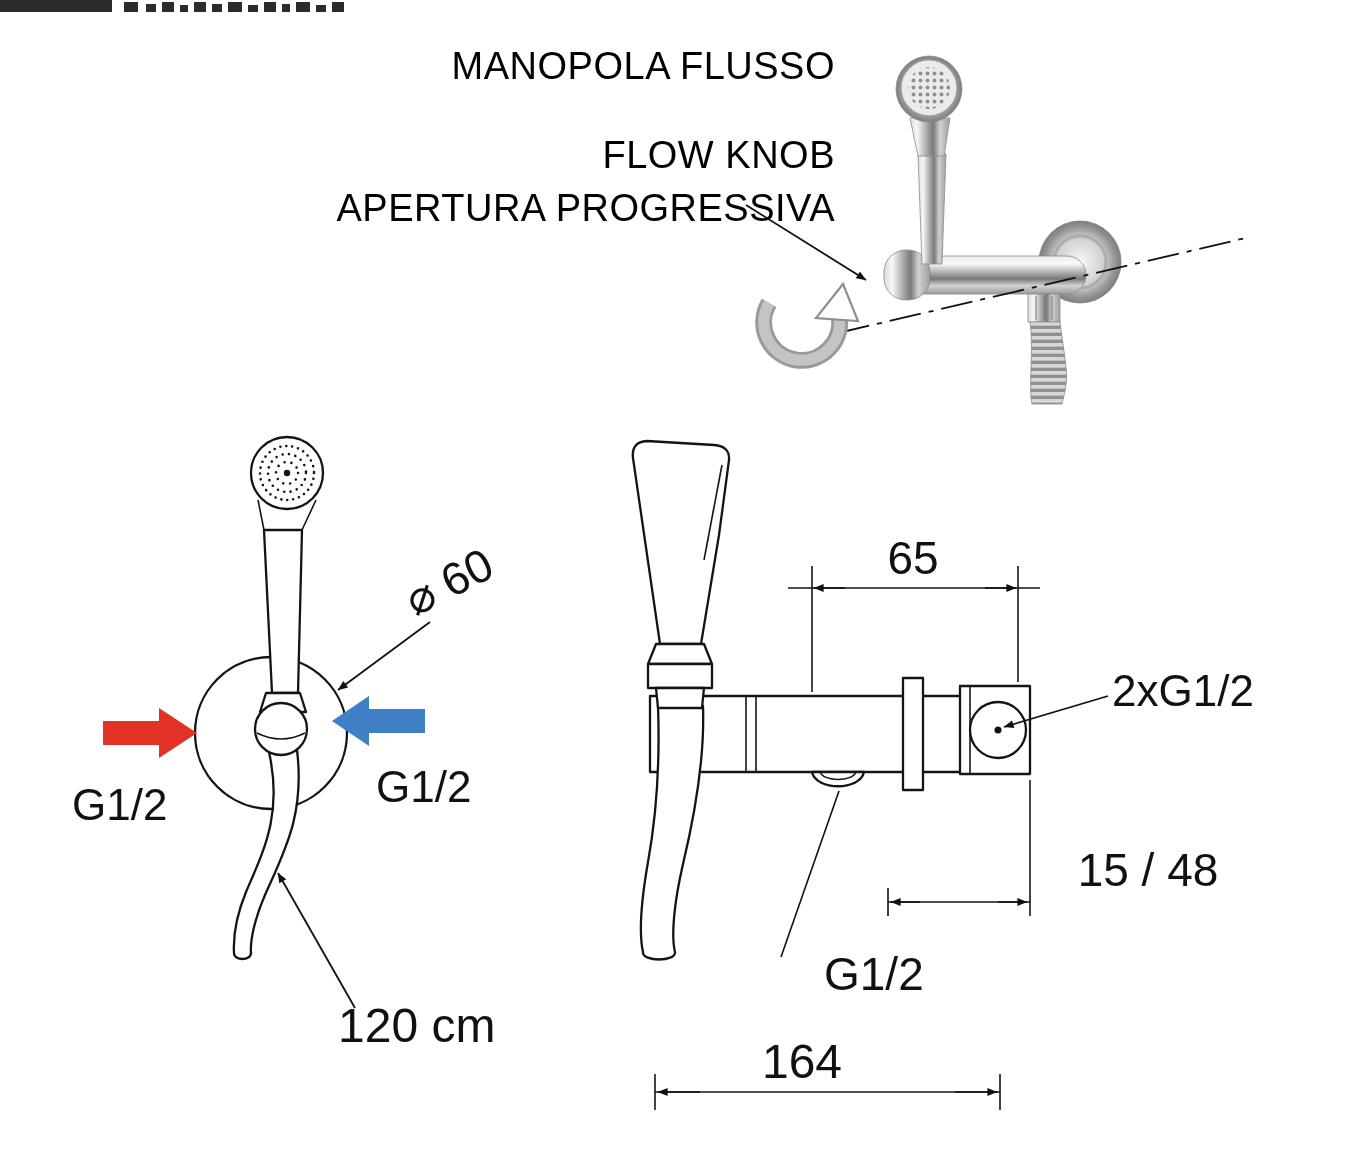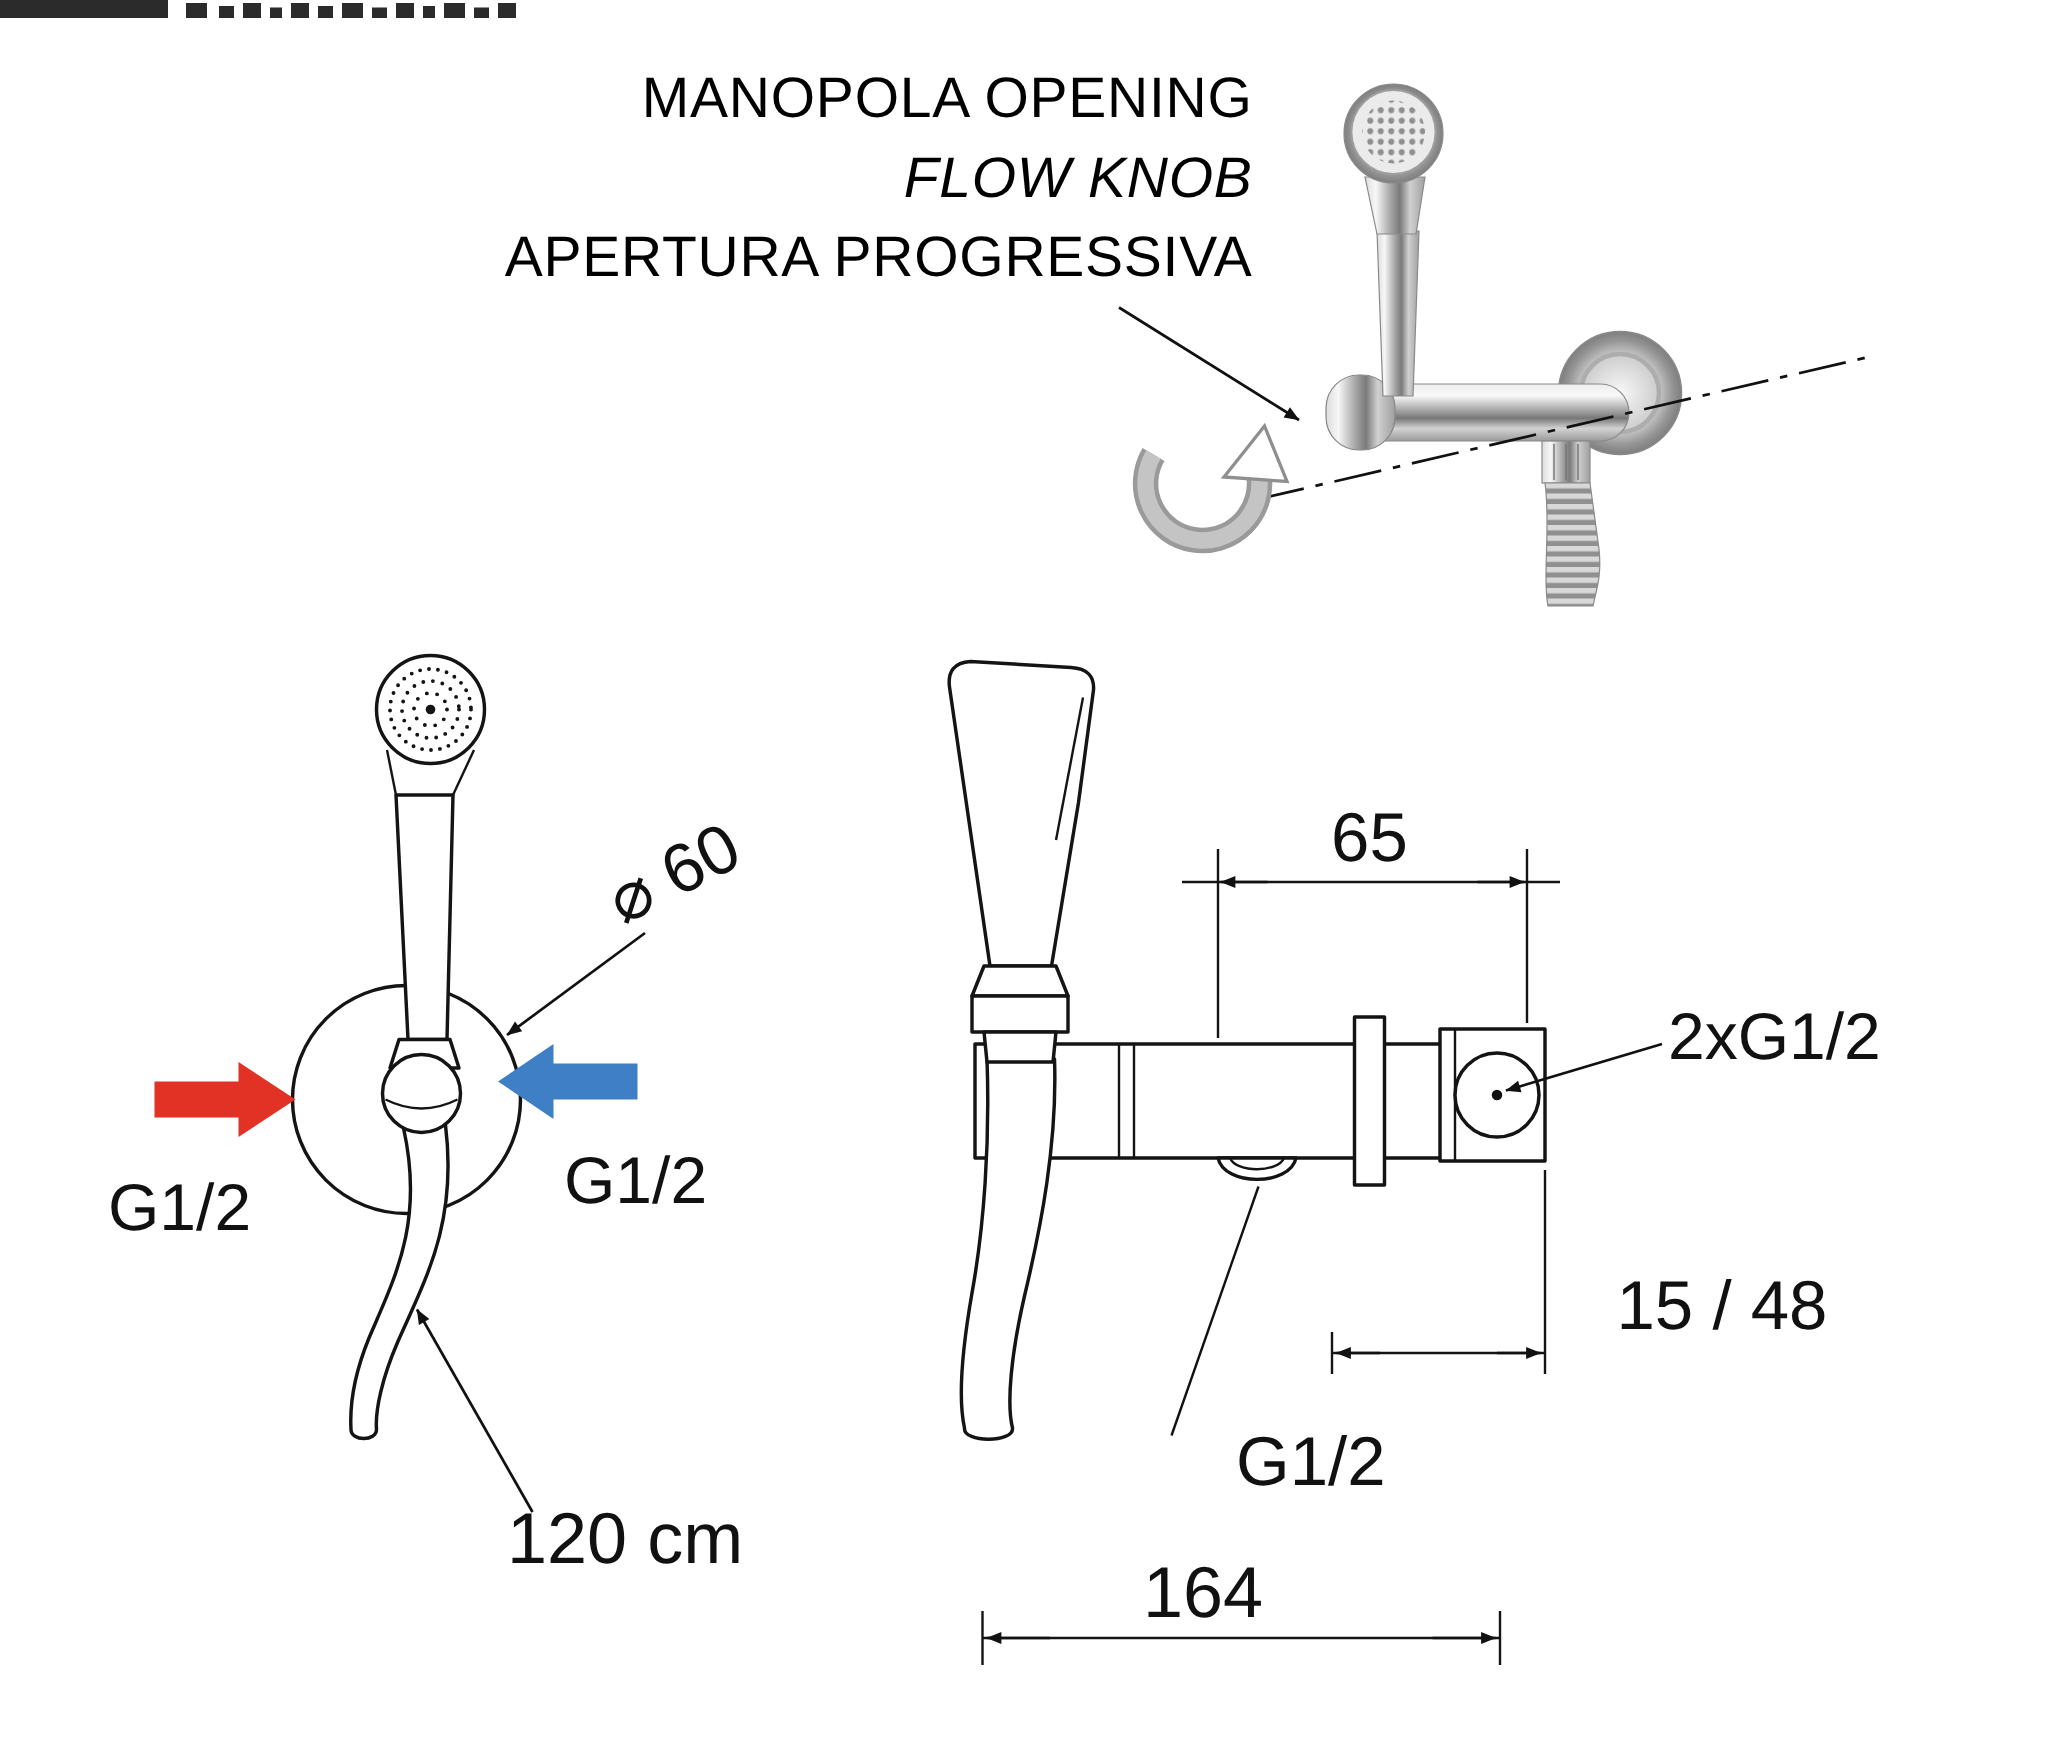--- a/index.html
+++ b/index.html
@@ -1,32 +1,32 @@
 <!DOCTYPE html>
 <html><head>
 <meta charset="utf-8">
 <style>
   html,body{margin:0;padding:0;background:#fff;}
   #page{position:relative;width:1372px;height:1166px;background:#ffffff;overflow:hidden;
         font-family:"Liberation Sans",sans-serif;color:#000;}
   .ann-block{position:absolute;left:300px;top:40px;width:535px;text-align:right;
              font-size:38px;line-height:53px;letter-spacing:.5px;color:#000;}
-  .ann-block .it{font-style:italic;}
+  .ann-block .it{margin-top:36px;}
   svg text{font-family:"Liberation Sans","DejaVu Sans",sans-serif;fill:#111;}
   .outline{fill:#ffffff;stroke:#141414;stroke-width:2.3;stroke-linejoin:round;}
   .thin{stroke:#141414;stroke-width:1.6;fill:none;}
   .dimtxt{font-size:46px;font-weight:400;}
 </style>
 </head>
 <body>
 
 <div id="page">
 
   <div class="ann-block">
-    <div>MANOPOLA OPENING</div>
+    <div>MANOPOLA FLUSSO</div>
     <div class="it">FLOW KNOB</div>
     <div>APERTURA PROGRESSIVA</div>
   </div>
 
   <svg width="1372" height="1166" viewBox="0 0 1372 1166" style="position:absolute;left:0;top:0;">
     <defs>
       <marker id="arr" viewBox="0 0 10 10" refX="9.6" refY="5" markerWidth="26" markerHeight="10" orient="auto-start-reverse" markerUnits="userSpaceOnUse">
         <path d="M0 1 L10 5 L0 9 Z" fill="#111"></path>
       </marker>
       <linearGradient id="gradV" x1="0" y1="0" x2="1" y2="0">

